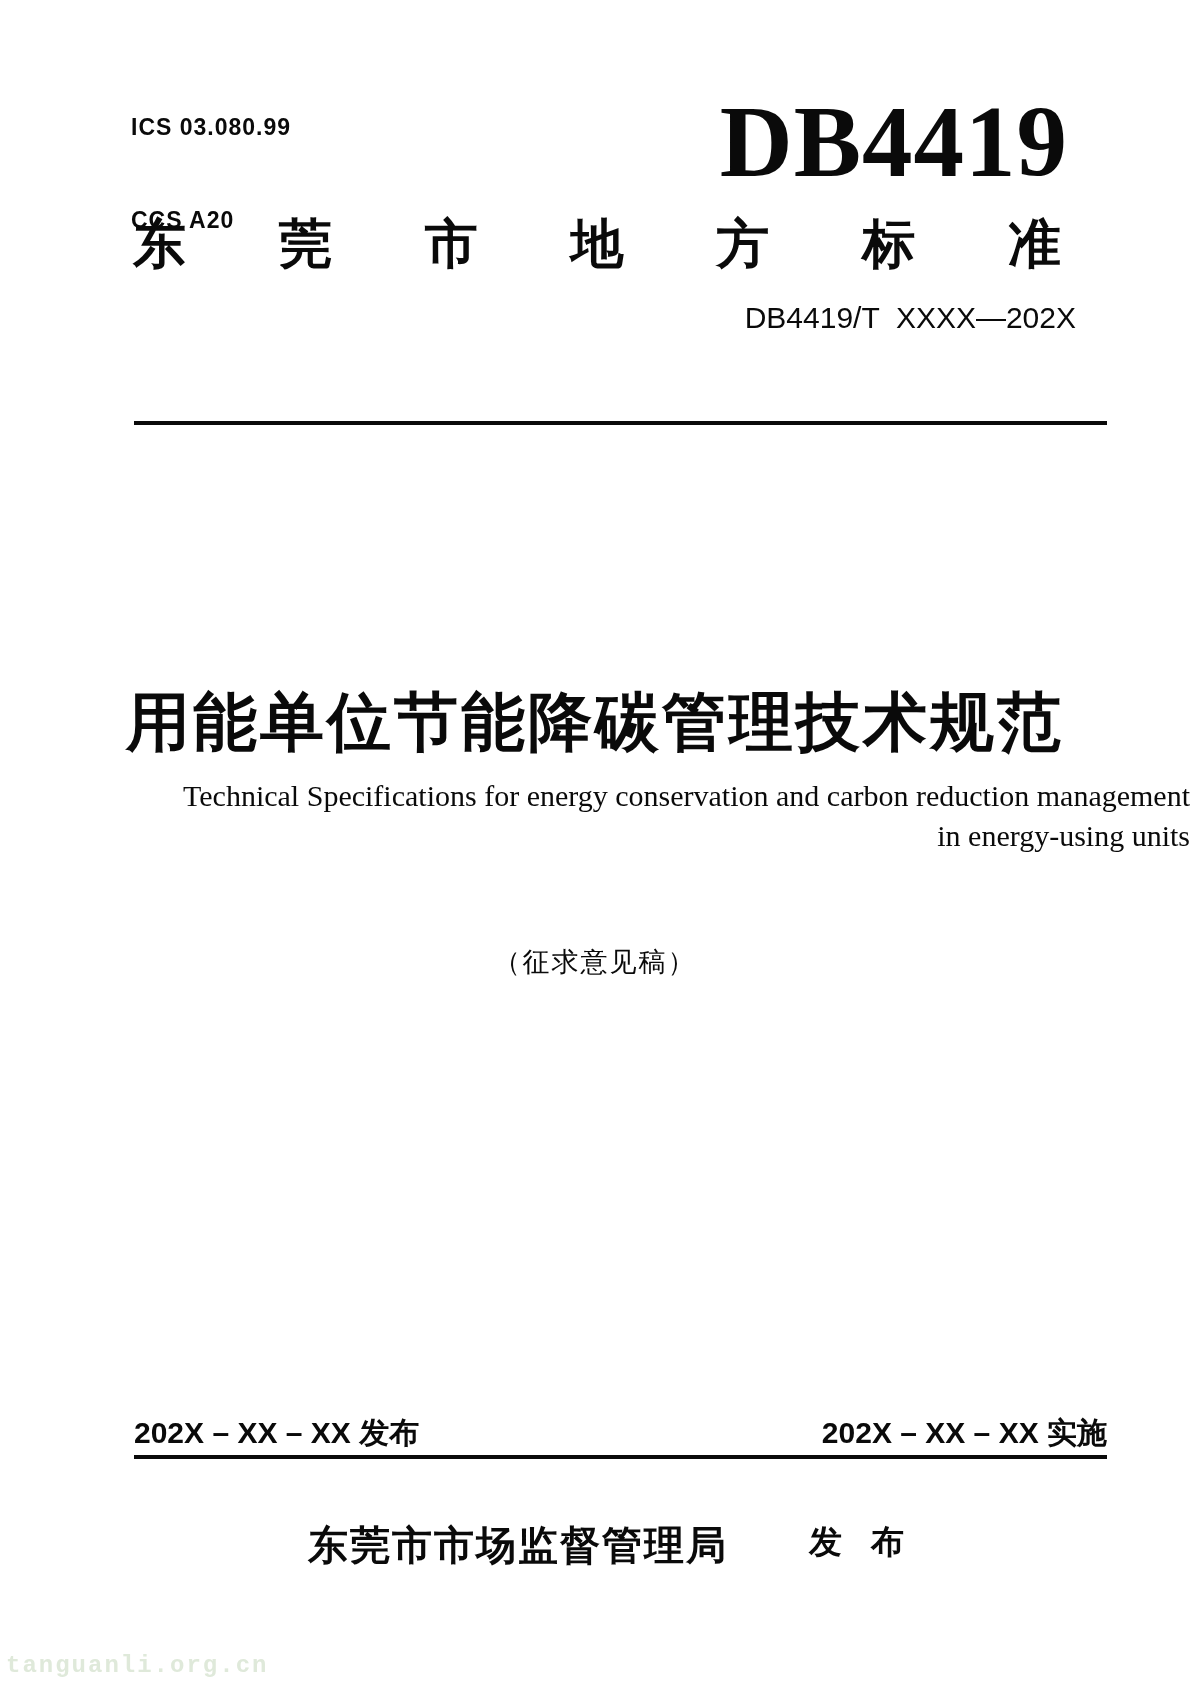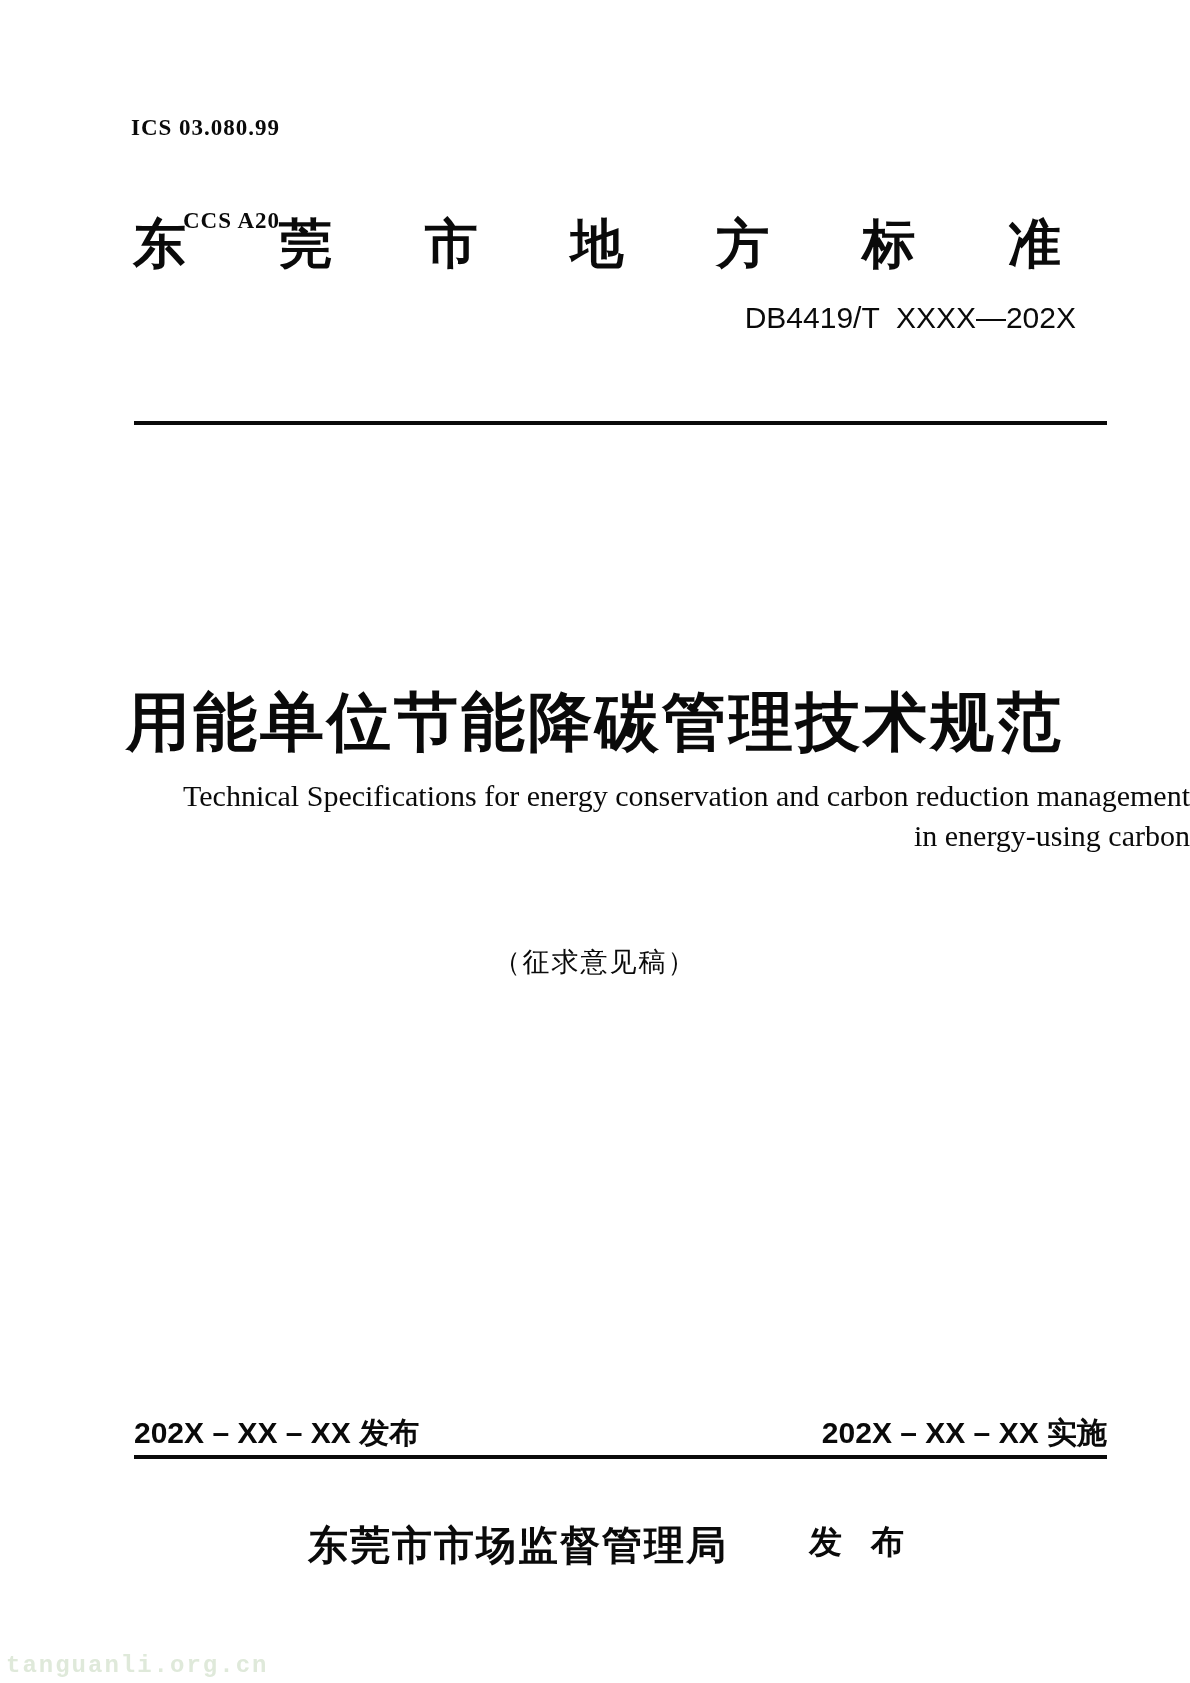--- a/index.html
+++ b/index.html
@@ -9,27 +9,26 @@
     height: 1683px;
     background: #ffffff;
     overflow: hidden;
     color: #0a0a0a;
     font-family: "Liberation Sans", sans-serif;
   }
   .abs { position: absolute; }
 
   .ics-block {
     left: 131px; top: 50px;
-    font-family: Liberation Serif, serif;
+    font-family: Liberation Sans, sans-serif;
     font-weight: 600;
     font-size: 23px;
     line-height: 31px;
     letter-spacing: 1px;
     white-space: pre;
-    text-align: right;
   }
 
   .db-code {
     right: 122px; top: 92px;
     font-family: "Liberation Serif", serif;
     font-weight: 700;
     font-size: 101px;
     line-height: 1;
     letter-spacing: 1px;
   }
@@ -133,40 +132,41 @@
 </head>
 <body>
 
 <div class="page">
 
   <div class="abs ics-block">
     <div>ICS 03.080.99</div>
     <div>CCS A20</div>
   </div>
 
+  <div class="abs db-code">DB4419</div>
 
   <div class="abs std-type">
     <span>东</span>
     <span>莞</span>
     <span>市</span>
     <span>地</span>
     <span>方</span>
     <span>标</span>
     <span>准</span>
   </div>
 
   <div class="abs doc-number">DB4419/T  XXXX—202X</div>
 
   <div class="abs rule rule-top"></div>
 
   <div class="abs title-cn">用能单位节能降碳管理技术规范</div>
 
   <div class="abs title-en">
     <div>Technical Specifications for energy conservation and carbon reduction management</div>
-    <div>in energy-using carbon</div>
+    <div>in energy-using units</div>
   </div>
 
   <div class="abs draft-note">（征求意见稿）</div>
 
   <div class="abs dates-row">
     <span>202X – XX – XX 发布</span>
     <span>202X – XX – XX 实施</span>
   </div>
 
   <div class="abs rule rule-bottom"></div>

